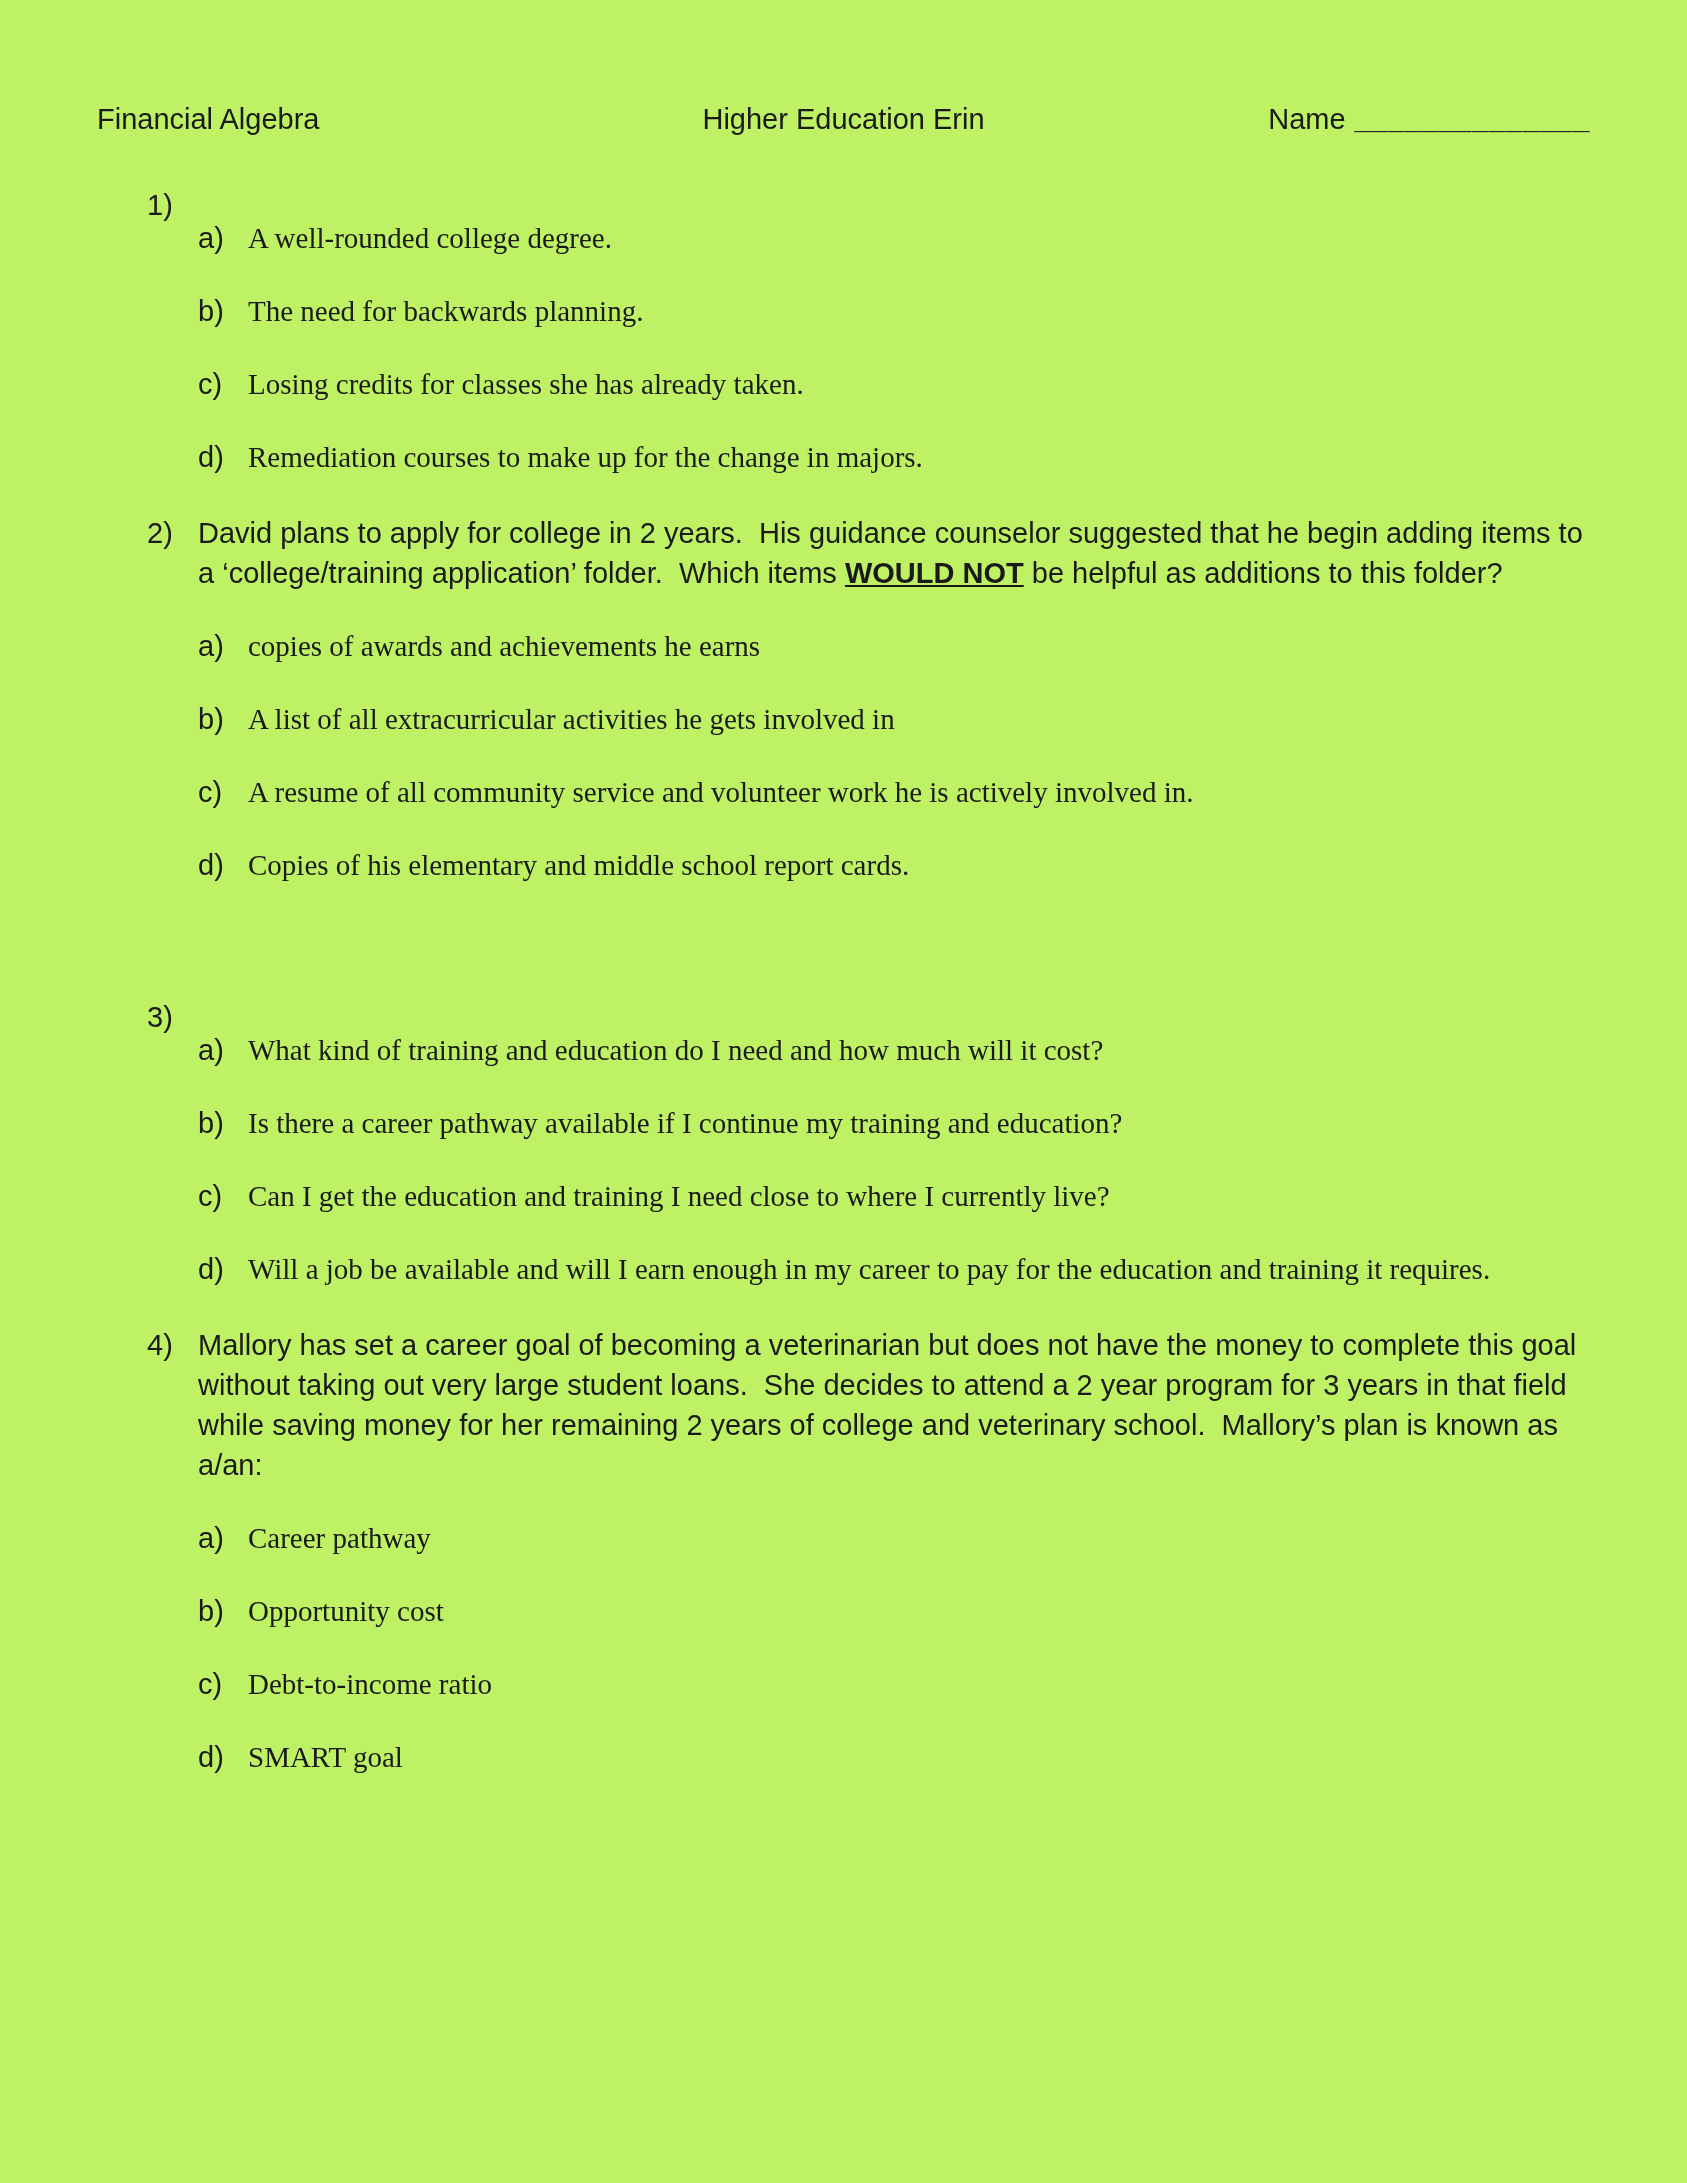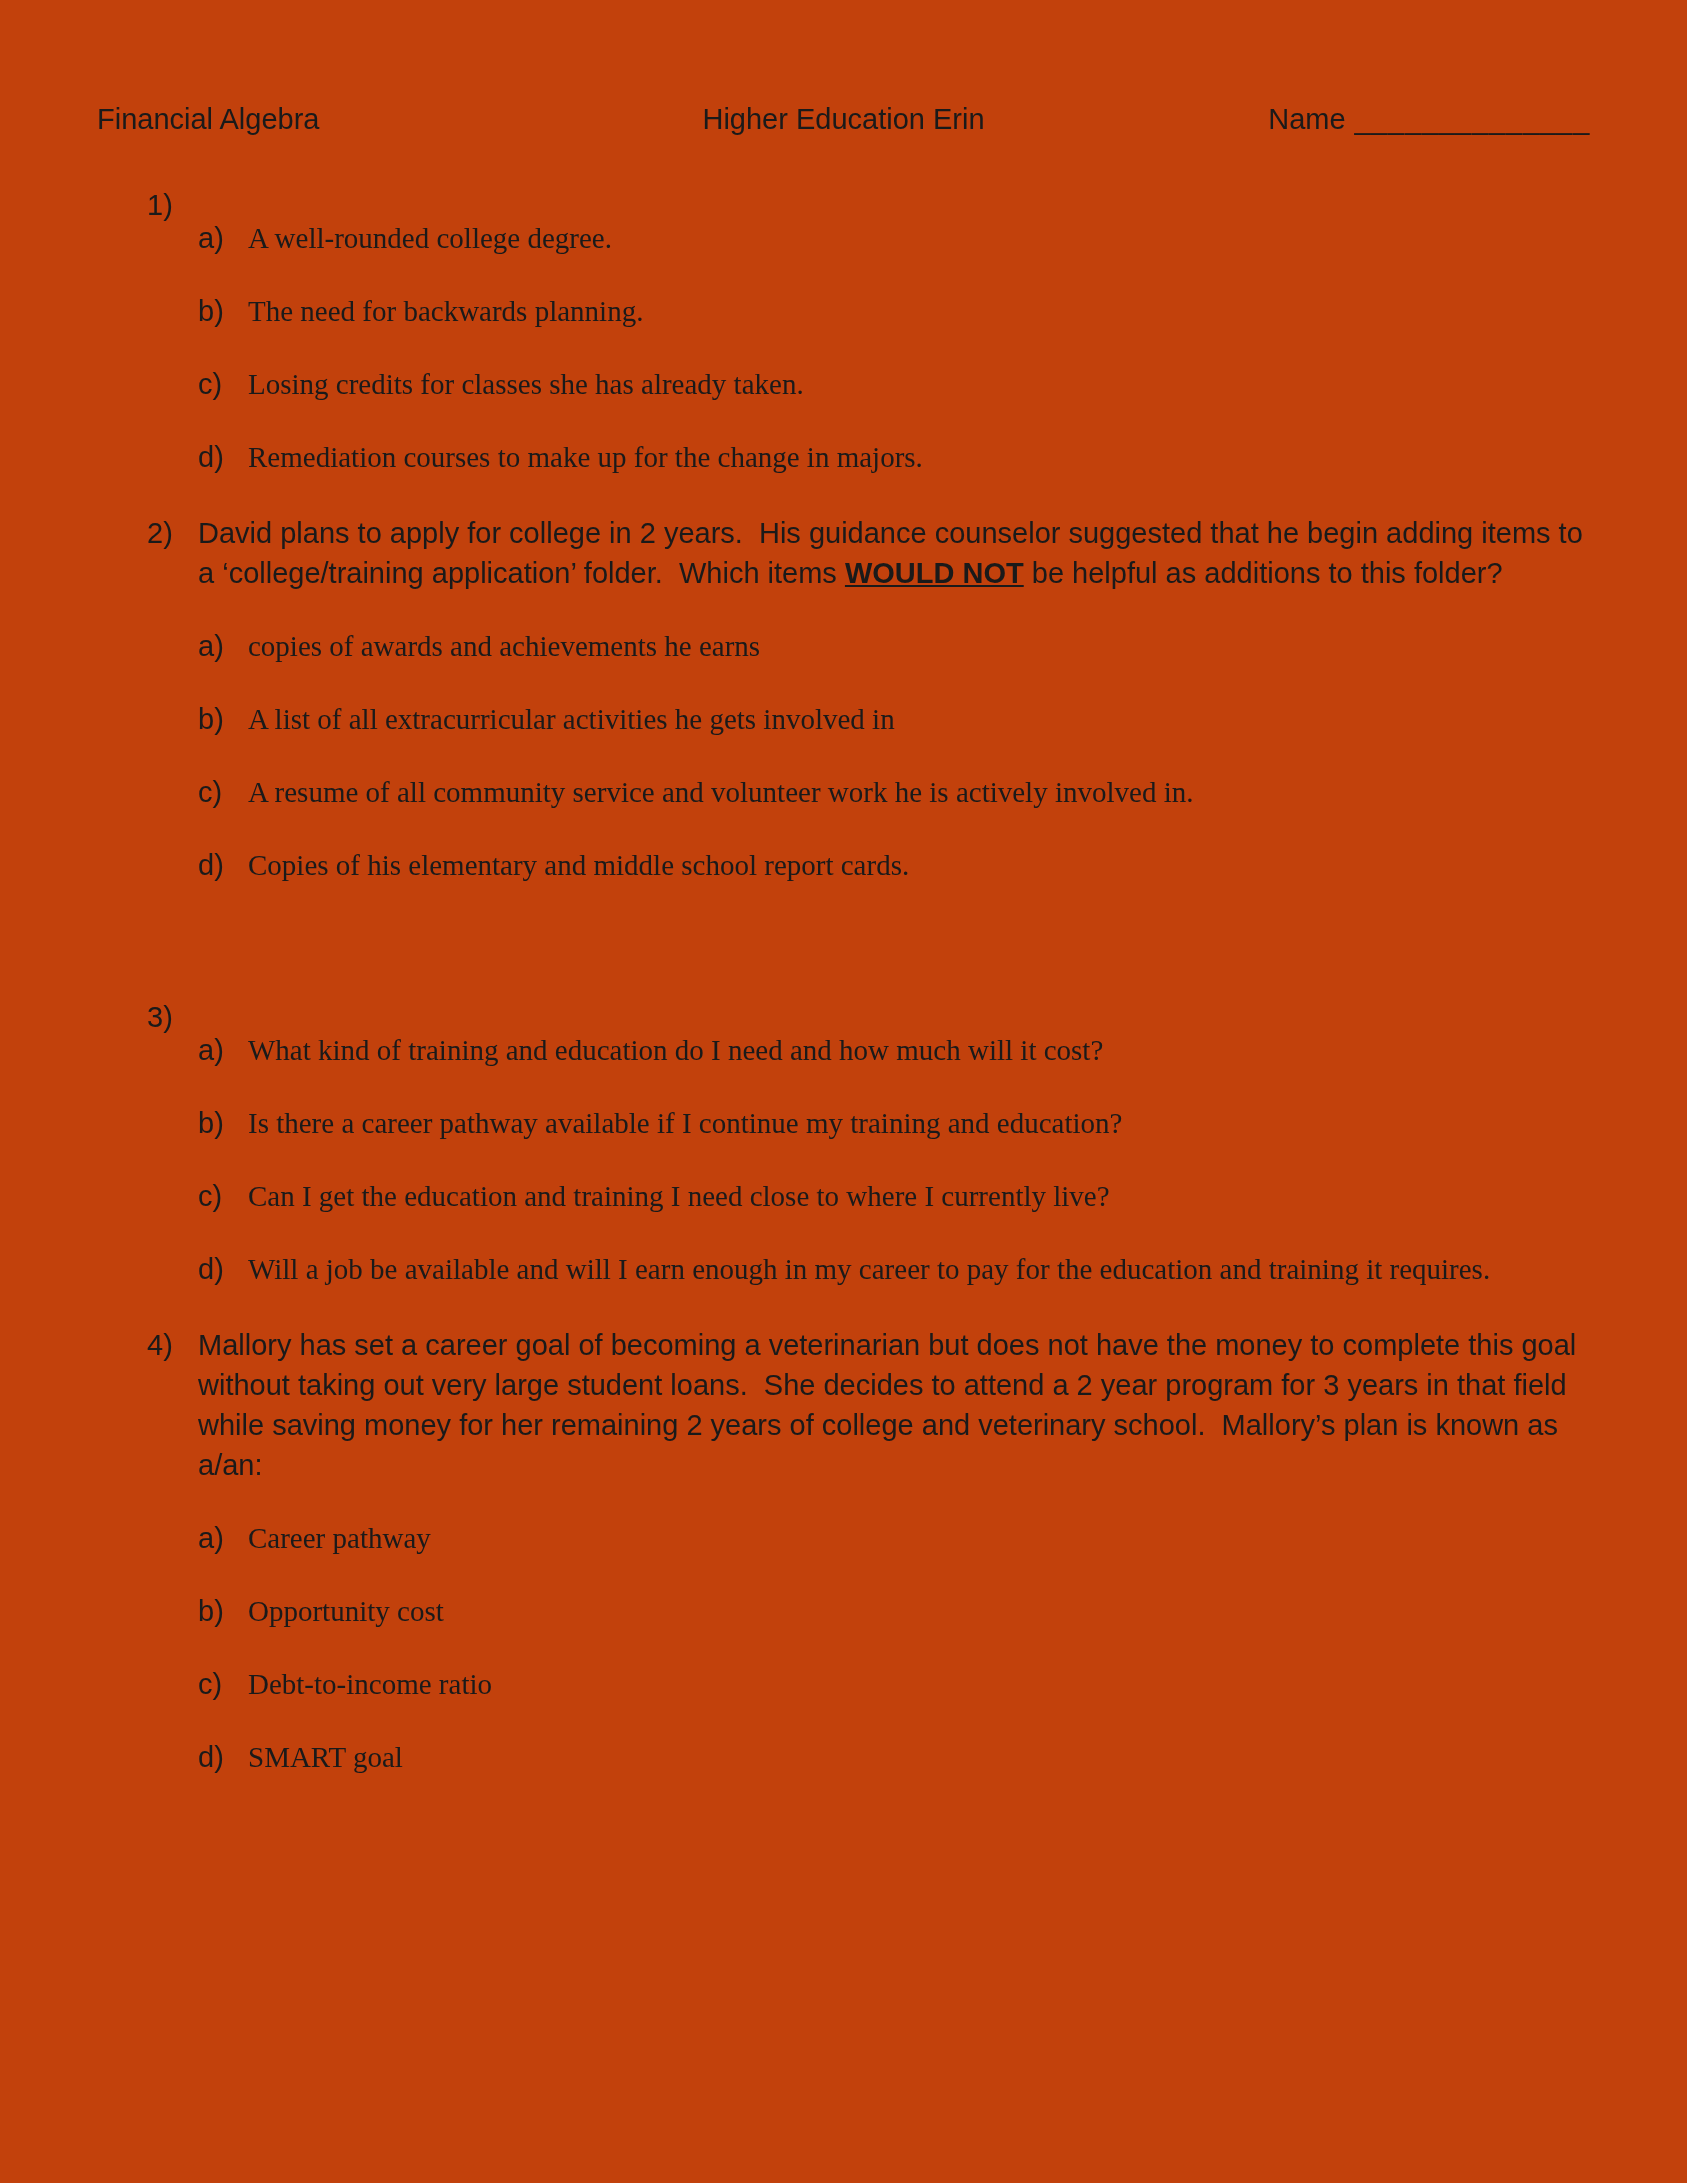--- a/index.html
+++ b/index.html
@@ -7,21 +7,21 @@
   body {
     width: 1687px;
     height: 2183px;
     font-family: "Liberation Sans", sans-serif;
     color: #1a1a1a;
   }
   .page {
     width: 1687px;
     height: 2183px;
     padding: 99px 97px 0 97px;
-    background: #c2410c;
+    background: #bef264;
     overflow: hidden;
   }
   .header {
     display: grid;
     grid-template-columns: 1fr auto 1fr;
     align-items: baseline;
     font-size: 29px;
     line-height: 40px;
   }
   .header .h-left   { justify-self: start; }
@@ -41,21 +41,21 @@
     flex: none;
   }
   .q-body { flex: 1; min-width: 0; }
   .q-text { white-space: pre-wrap; }
   .option { display: flex; margin-top: 33px; }
   .opt-letter { width: 50px; flex: none; }
   .opt-text { flex: 1; min-width: 0; white-space: pre-wrap; font-family: Liberation Serif, serif; }
   .seg-normal { font-weight: 400; }
   .seg-bold { font-weight: 700; }
   .seg-bold-underline { font-weight: 700; text-decoration: underline; margin-top: 31px; }
-  .name-blank { letter-spacing: 0.7px; }
+  .name-blank { letter-spacing: 0.7px; font-weight: bold; }
 </style>
 </head>
 <body>
 
 <div class="page">
   <header class="header">
     <span class="h-left">Financial Algebra</span>
     <span class="h-center">Higher Education Erin</span>
     <span class="h-right"><span>Name</span><span class="name-blank"> ______________</span></span>
   </header>

